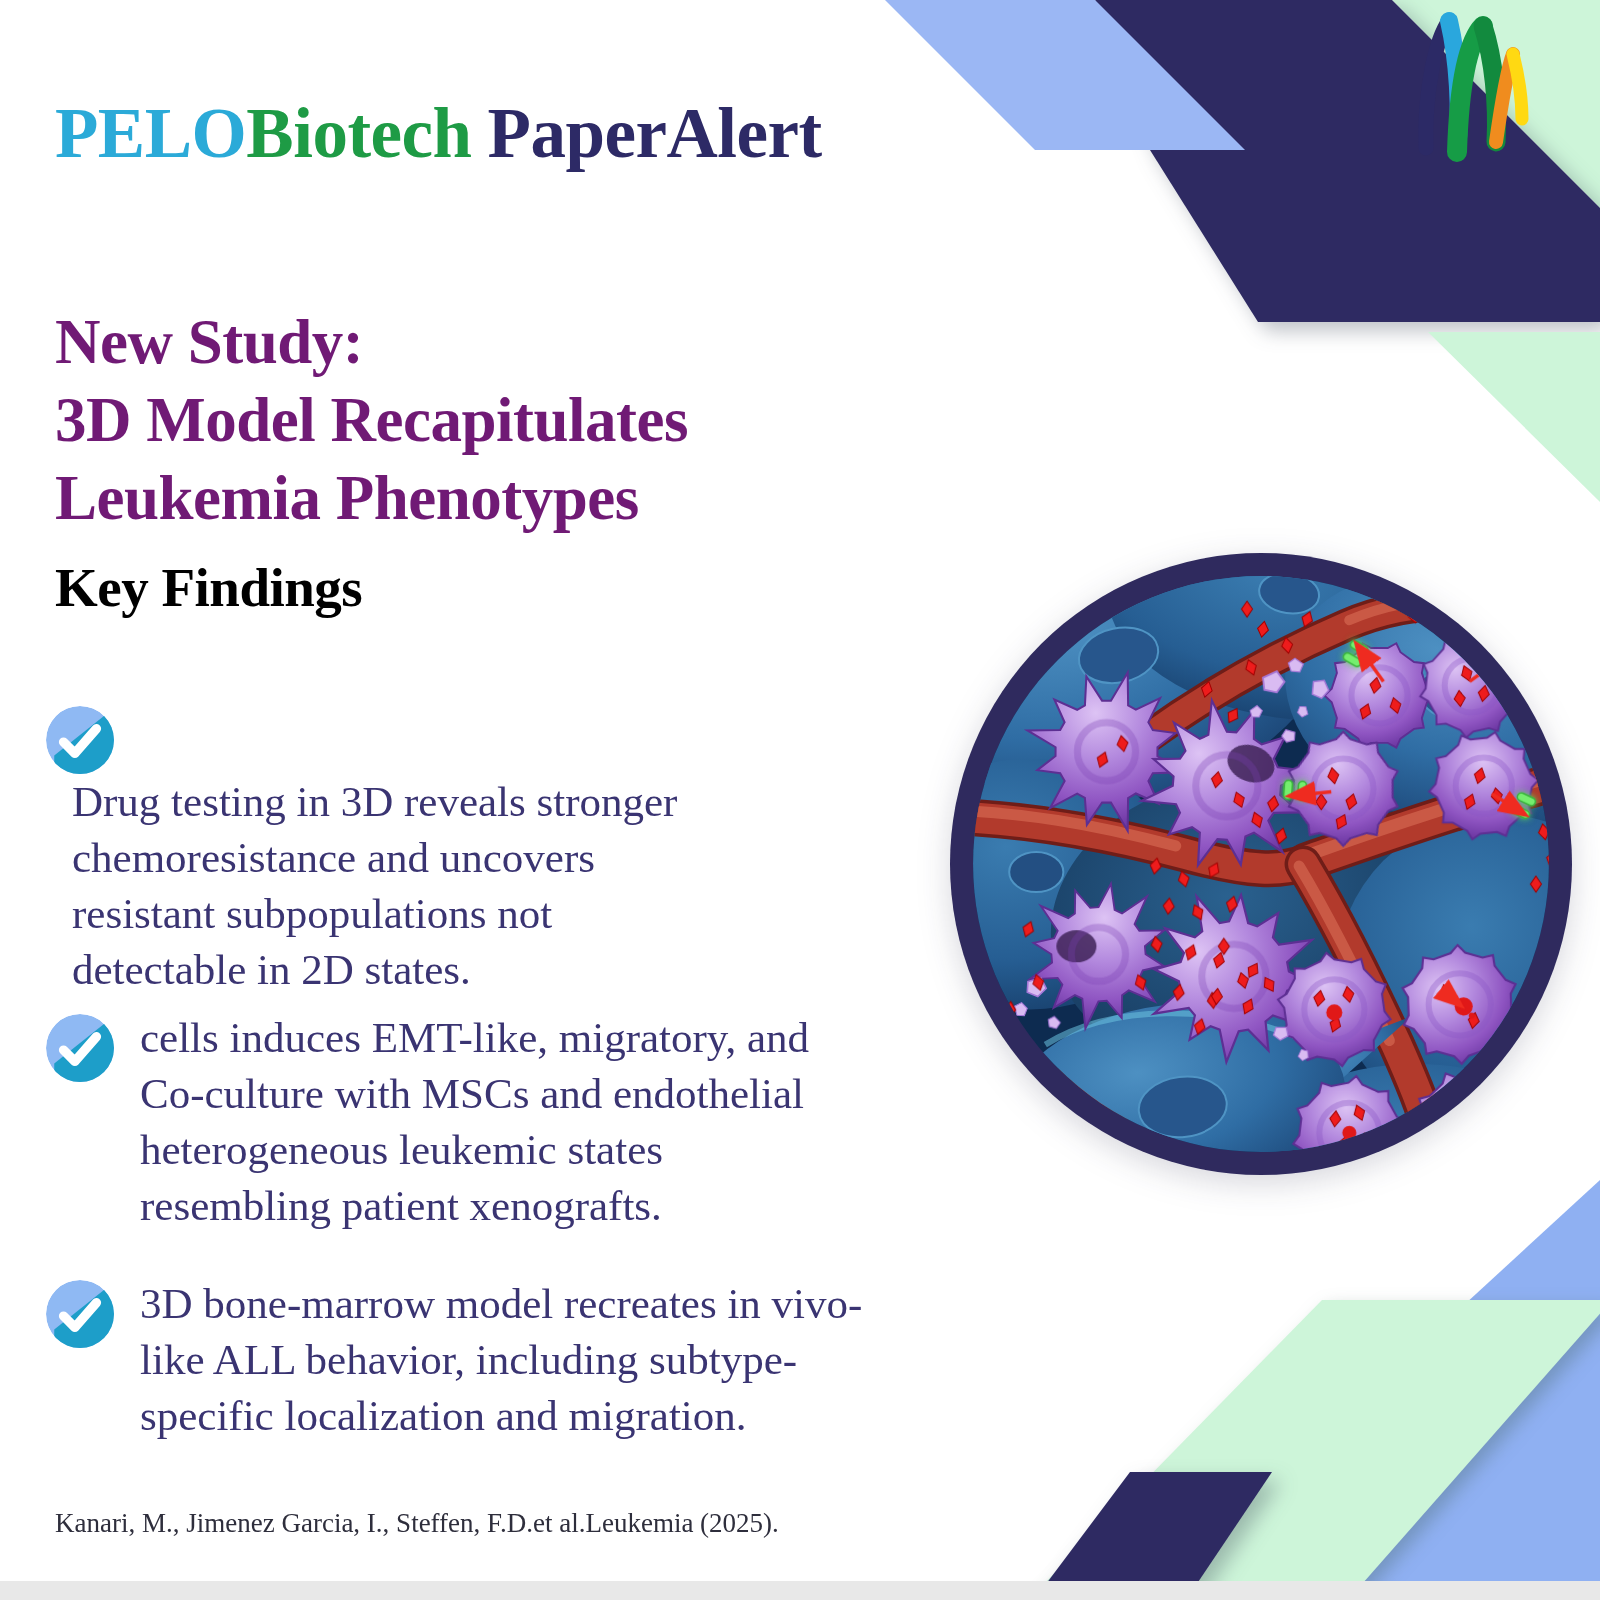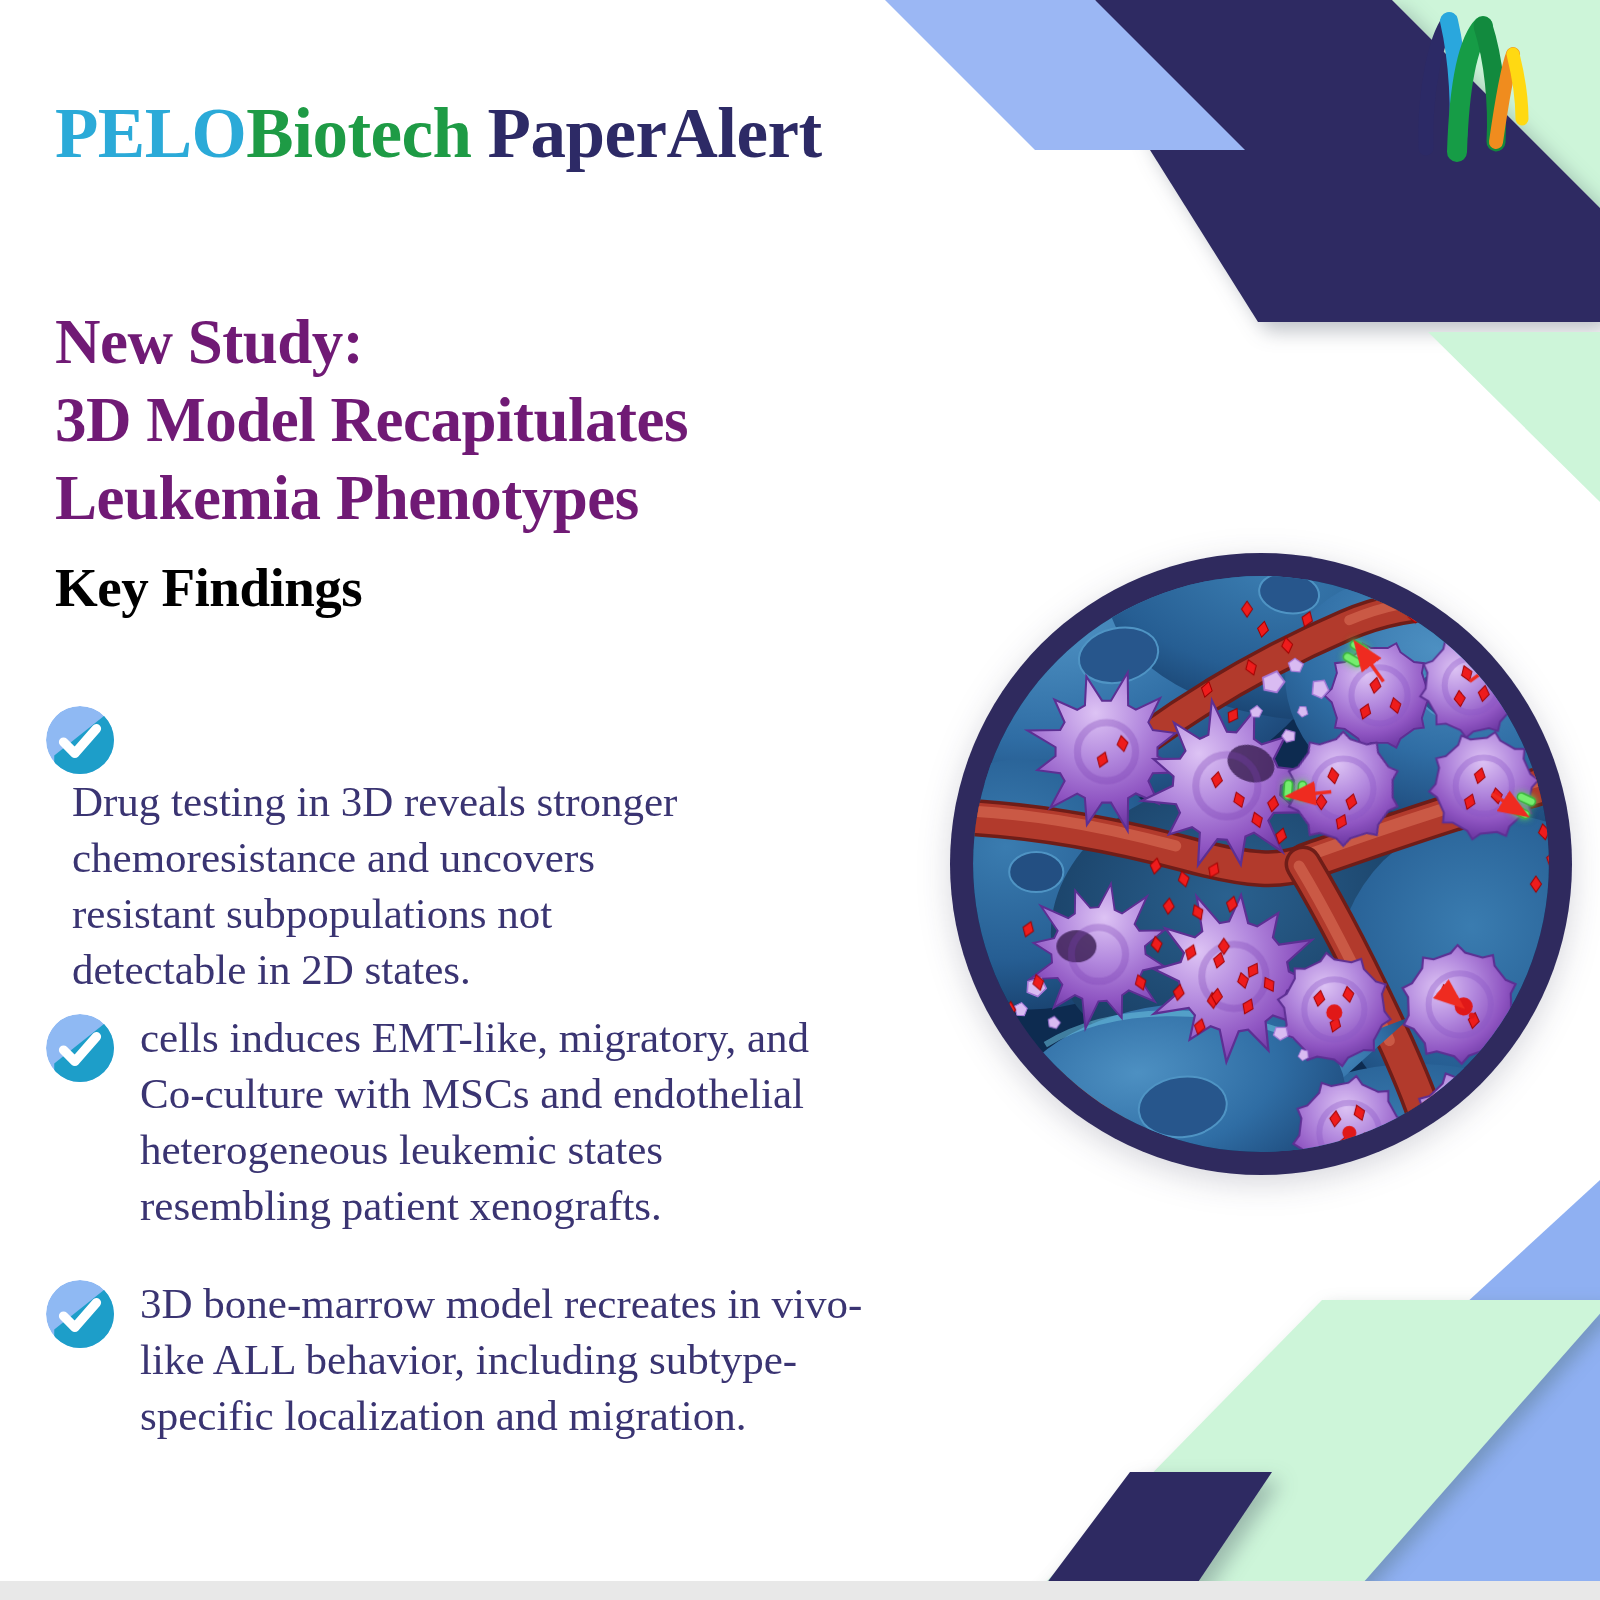--- a/index.html
+++ b/index.html
@@ -397,14 +397,15 @@
         <path d="M432,128 L406,92" marker-end="url(#arr)"></path>
         <path d="M380,238 L340,242" marker-end="url(#arr)"></path>
         <path d="M518,128 L548,106" marker-end="url(#arr)"></path>
         <path d="M540,240 L572,260" marker-end="url(#arr)"></path>
         <path d="M496,440 L508,450" marker-end="url(#arr)"></path>
         <path d="M506,562 L517,572" marker-end="url(#arr)"></path>
       </g>
     </g>
   </svg>
 
+  <div class="citation">Kanari, M., Jimenez Garcia, I., Steffen, F.D.et al.Leukemia (2025).</div>
 
 </div>
 
 </body></html>

